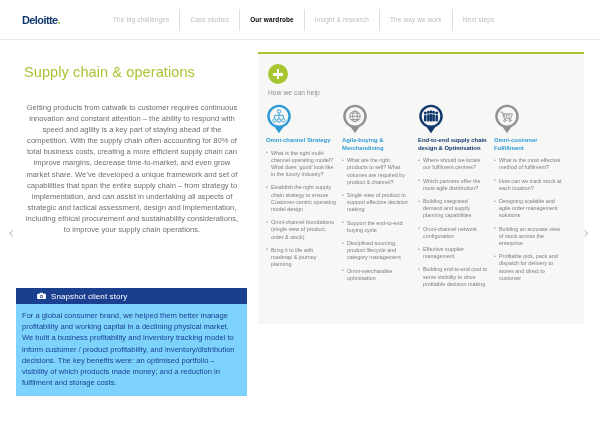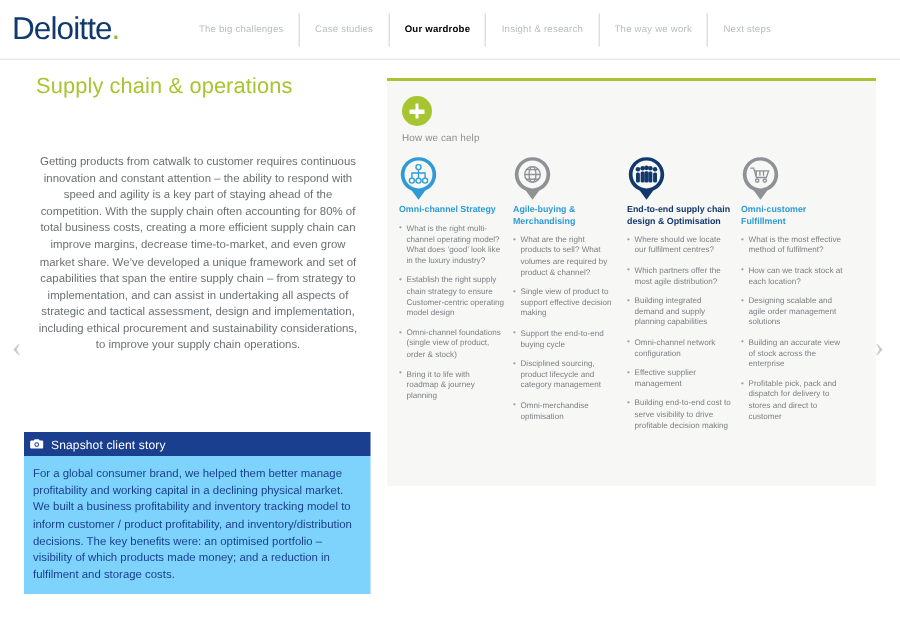--- a/index.html
+++ b/index.html
@@ -12,55 +12,55 @@
   .page { position: relative; width: 600px; height: 424px; background: #ffffff; }
 
   
   .header {
     position: absolute; left: 0; top: 0; width: 600px; height: 40px;
     background: #ffffff;
     border-bottom: 1px solid #e8e8e8;
     display: flex; align-items: center;
   }
   .logo {
-    margin-left: 8px;
+    margin-left: 22px;
     font-family: "Liberation Sans", sans-serif;
-    font-weight: normal; font-size: 21px; letter-spacing: -0.6px;
+    font-weight: bold; font-size: 11px; letter-spacing: -0.6px;
     color: #12396e;
     white-space: nowrap;
   }
   .logo .dot { color: #86bc25; }
 
   .nav { display: flex; align-items: center; margin-left: 53px; height: 22px; }
   .nav-item {
     font-size: 6.4px; color: #b9bcc0; white-space: nowrap;
     padding: 0 10px; line-height: 22px; letter-spacing: 0.15px;
     border-left: 1px solid #dcdee0;
   }
   .nav-item:first-child { border-left: none; padding-left: 0; }
   .nav-item.active { color: #000000; font-weight: bold; }
 
   
   .left { position: absolute; left: 0; top: 40px; width: 258px; height: 384px; }
   .title {
-    position: absolute; left: 24px; top: 10px;
+    position: absolute; left: 24px; top: 24px;
     font-size: 14.5px; color: #a6c531; font-weight: normal;
     letter-spacing: 0.1px; white-space: nowrap;
   }
   .body-copy {
     position: absolute; left: 24px; top: 62px; width: 216px;
     font-size: 7.6px; line-height: 11.1px; color: #6b6f73;
     text-align: center;
   }
 
   .snapshot { position: absolute; left: 16px; top: 248px; width: 231px; }
   .snapshot-head {
     background: #1b3f8f; color: #ffffff;
     height: 16px; display: flex; align-items: center;
-    padding-left: 4px; gap: 5px;
+    padding-left: 21px; gap: 5px;
   }
   .snapshot-head .label { font-size: 8px; letter-spacing: 0.1px; }
   .cam-icon { display: inline-flex; }
   .snapshot-body {
     background: #7dd3fc; padding: 6px 8px 8px 6px;
     font-size: 7.6px; line-height: 11.2px; color: #1b3f8f;
   }
 
   
   .right {

